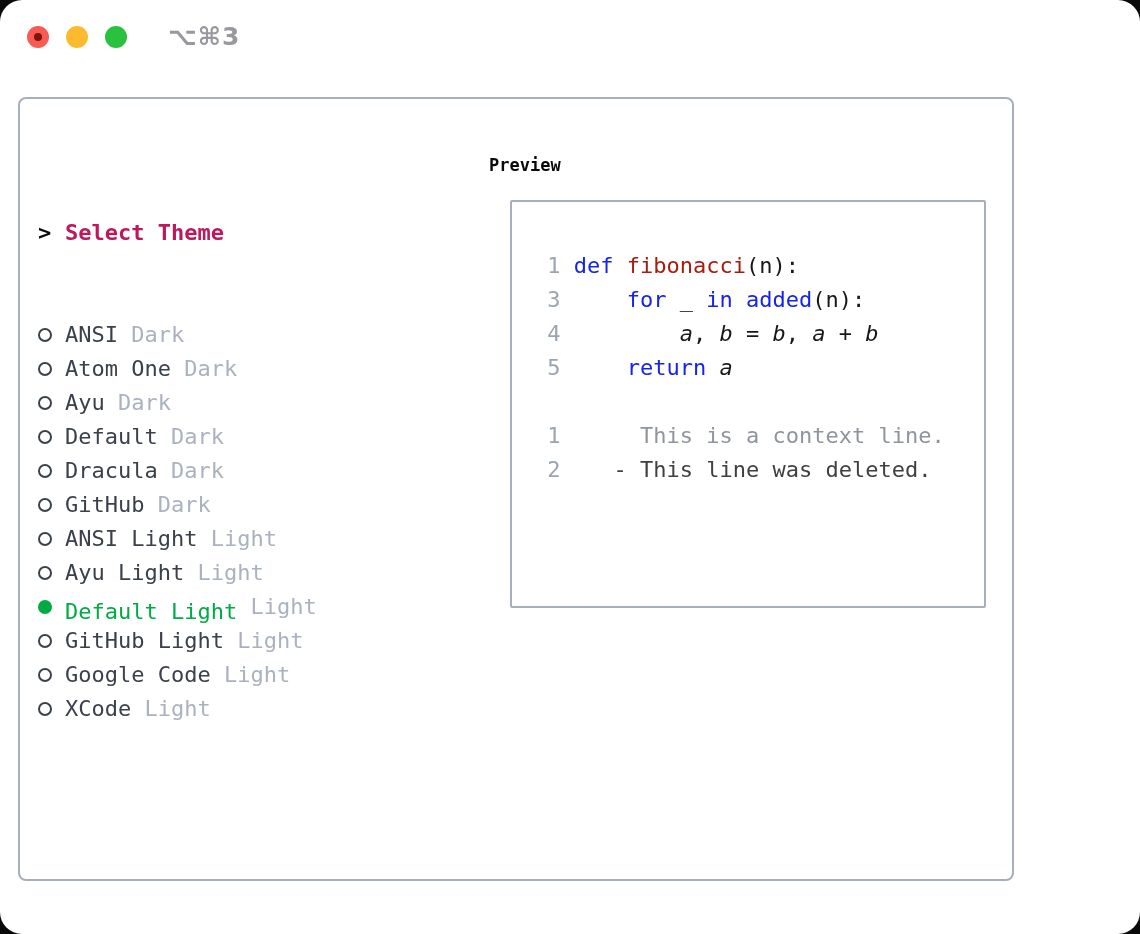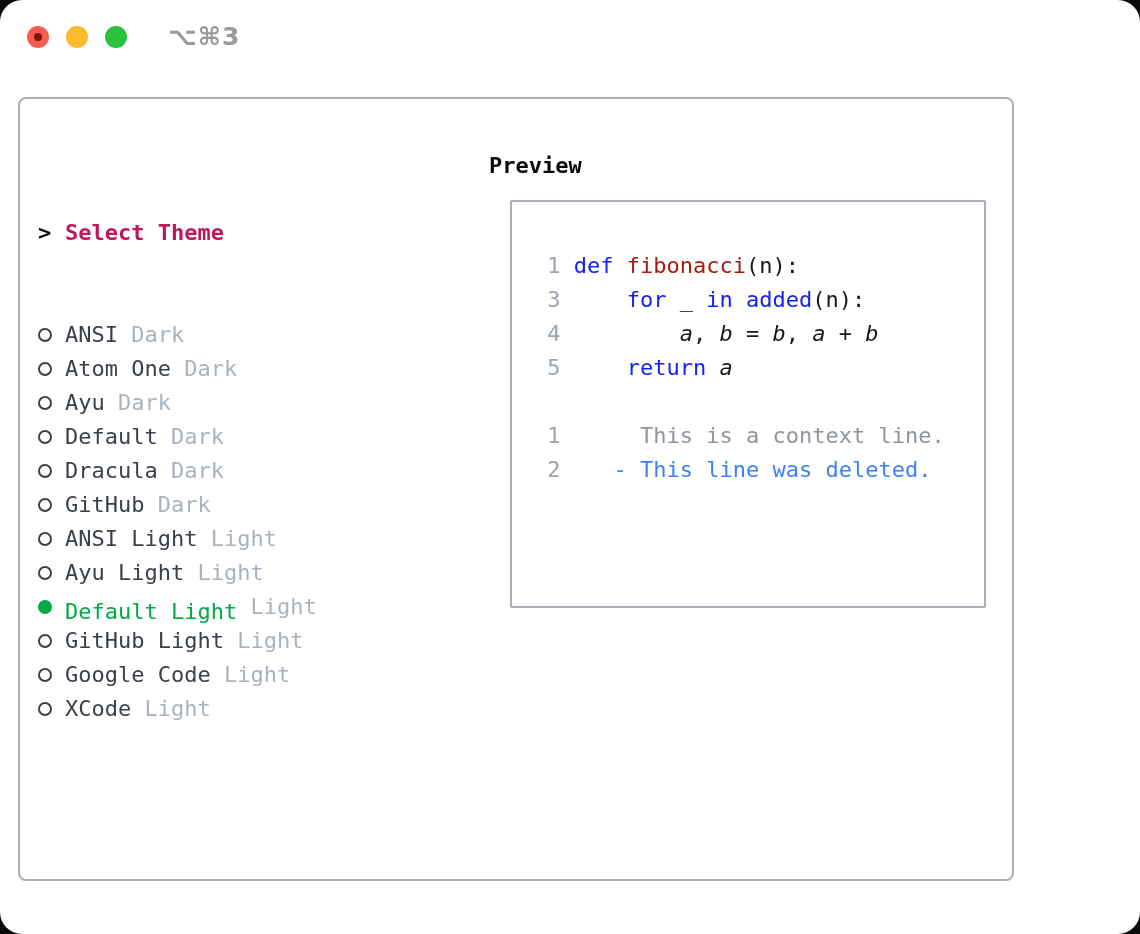--- a/index.html
+++ b/index.html
@@ -51,34 +51,34 @@
   .hdr { font-weight:bold; color:#be185d; }
   .theme-name { color:#3a414b; }
   .theme-name.sel { color:#00ab45;margin-top:9px; }
   .variant { color:#a9b2be; }
   .spacer { height:34px; }
 
   
   .preview-title {
     position:absolute; left:469px; top:49px; height:34px;
     display:flex; align-items:center;
-    font-size:22px; font-weight:bold; color:#0a0a0a;
+    font-size:17px; font-weight:bold; color:#0a0a0a;
   }
   .preview-box {
     position:absolute; left:490px; top:101px; width:476px; height:408px;
     border:2px solid #a6afbb; border-radius:2px; background:#fff;
     padding:47px 0 0 22px; overflow:hidden;
   }
   .code-line { white-space:pre; font-size:22px; line-height:34px; height:34px; }
   .num { color:#9aa5b2; }
   .kw  { color:#1522f0; }
   .fn  { color:#a61c0f; }
   .v   { font-style:italic; }
   .ctx { color:#8f959d; }
-  .del { color:#3b82f6; }
+  .del { color:#404040; }
   .add { color:#00b50f; }
   .code-line, .code-default { color:#17181a; }
 </style>
 </head>
 <body>
 
 <div class="window">
 
   <div class="titlebar">
     <div class="lights">

